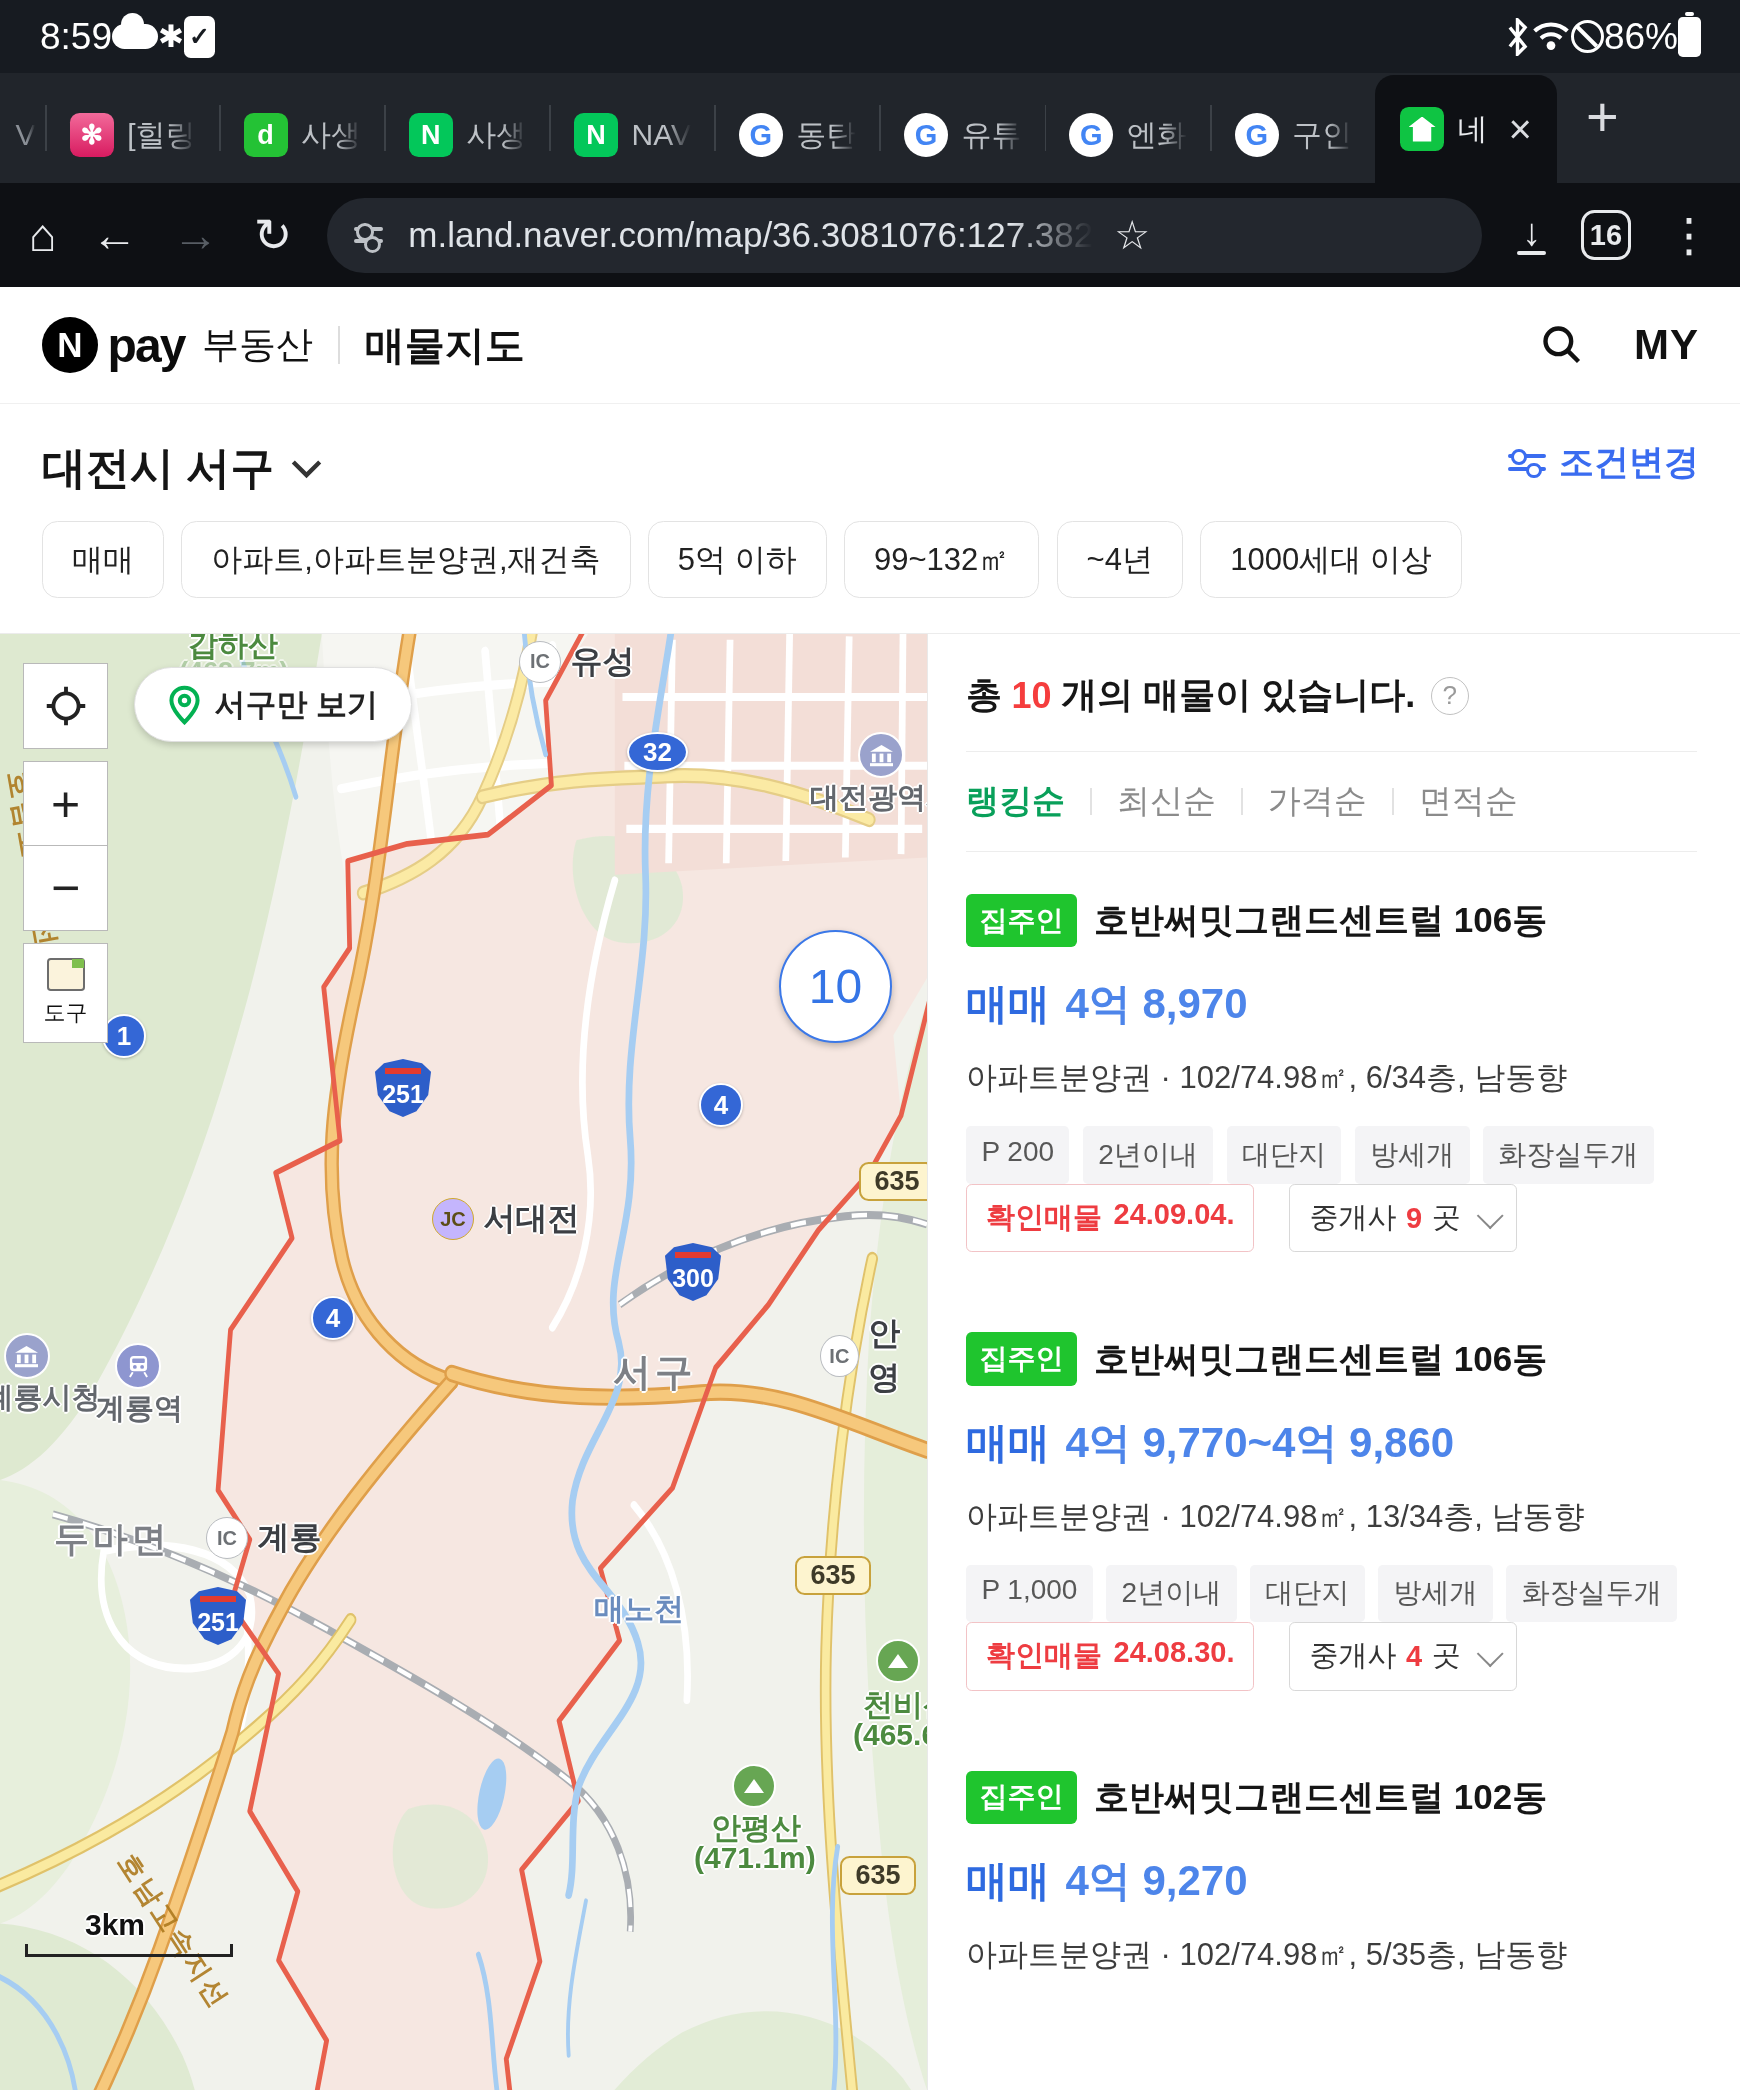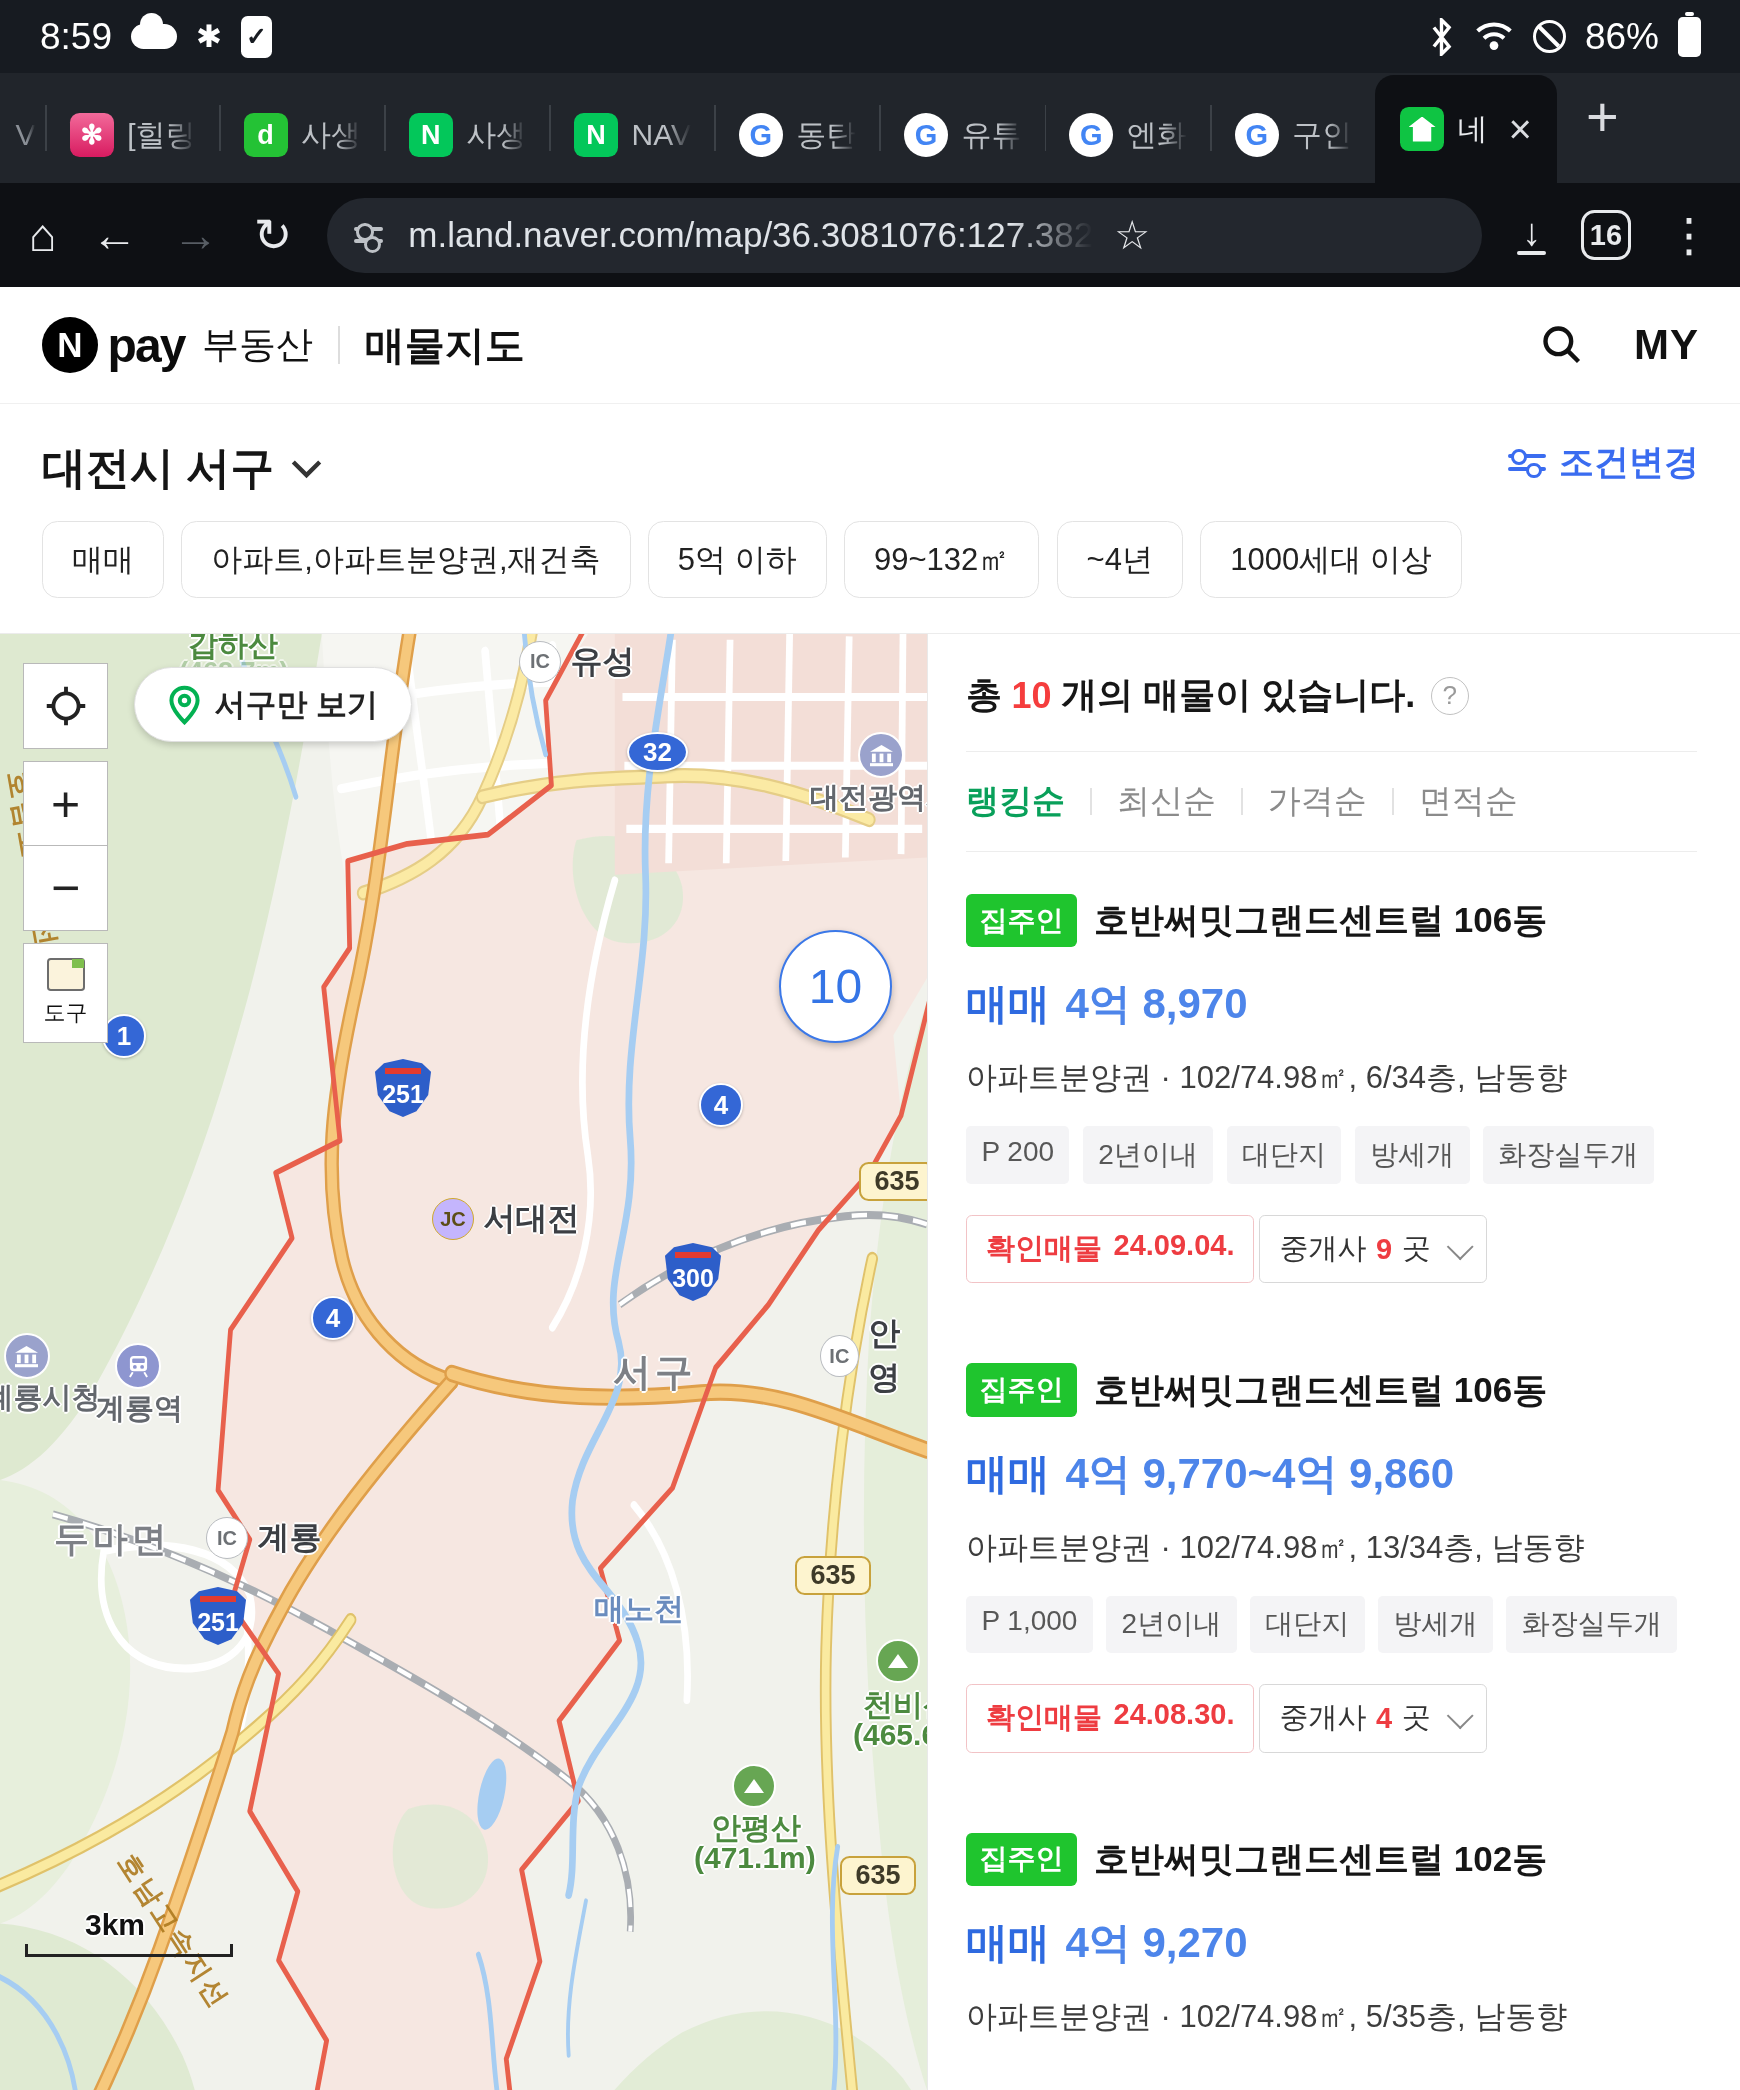--- a/index.html
+++ b/index.html
@@ -1,21 +1,21 @@
 <!DOCTYPE html>
 <html><head>
 <meta charset="utf-8">
 <style>
   *{box-sizing:border-box;margin:0;padding:0}
   html,body{width:1741px;height:2090px;overflow:hidden}
   body{font-family:"Liberation Sans",sans-serif;background:#fff;position:relative}
 
   
   .statusbar{height:73px;background:#171b21;color:#fff;display:flex;align-items:center;justify-content:space-between;padding:0 40px}
-  .sb-left,.sb-right{display:flex;align-items:center;gap:19px}
+  .sb-left,.sb-right{display:flex;align-items:center;}
   .sb-time{font-size:37px;font-weight:400}
   .cloud{width:46px;height:25px;background:#fff;border-radius:13.4px;position:relative}
   .cloud::before{content:"";position:absolute;left:8.6px;top:-11.5px;width:23px;height:23px;background:#fff;border-radius:50%}
   .molecule{font-size:31px;color:#fff}
   .chk{width:31px;height:42px;background:#fff;border-radius:6.7px;color:#171b21;font-size:25px;font-weight:700;display:flex;align-items:center;justify-content:center}
   .sb-pct{font-size:37px}
   .batt{width:23px;height:40px;border-radius:4.8px;background:#fff;position:relative}
   .batt::before{content:"";position:absolute;top:-4.8px;left:6.7px;width:9.6px;height:3.8px;background:#fff;border-radius:1.9px}
   .noicon{width:33px;height:33px;border:3.8px solid #fff;border-radius:50%;position:relative}
   .noicon::before{content:"";position:absolute;left:-1.9px;top:10.6px;width:29px;height:3.8px;background:#fff;transform:rotate(45deg)}
@@ -122,21 +122,21 @@
   .listing{padding:42px 0 38px}
   .l-head{display:flex;align-items:center;gap:17.3px}
   .l-badge{background:#1fc52e;color:#fff;font-size:28px;font-weight:700;padding:7.7px 13.4px;border-radius:5.8px}
   .l-title{font-size:35px;font-weight:800;color:#161616}
   .l-price{margin-top:29px;display:flex;align-items:baseline;gap:15.4px}
   .l-trade{font-size:42px;font-weight:800;color:#2e6ae0}
   .l-amount{font-size:42px;font-weight:600;color:#4d85ea}
   .l-desc{margin-top:25px;font-size:31px;color:#3d3d3d}
   .l-tags{margin-top:27px;display:flex;gap:13.4px}
   .l-tag{background:#f4f4f6;color:#575757;font-size:28px;padding:9.6px 15.4px;border-radius:4.8px;white-space:nowrap}
-  .l-actions{margin-top:31px;display:flex;gap:5px}
+  .l-actions{display:flex;gap:35px}
   .confirmbox{border:1.9px solid #f2c3c6;border-radius:5.8px;padding:13.4px 19px;display:flex;gap:11.5px;font-size:29px;font-weight:700;color:#ee3c41}
   .agentbox{border:1.9px solid #d8d8d8;border-radius:5.8px;padding:13.4px 19px;display:flex;align-items:center;gap:9.6px;font-size:29px;color:#333}
   .agent-n{color:#ee3c41;font-weight:700}
   .chev{width:19px;height:19px;border-right:2.9px solid #888;border-bottom:2.9px solid #888;transform:rotate(45deg) translateY(-3.8px);margin-left:7.7px}
 
   
   .dock{height:85px;background:#0b0c0f;display:flex;align-items:center;padding:0 77px 0 257px}
   .appsgrid{display:grid;grid-template-columns:repeat(3,8.6px);grid-gap:6.7px;margin-right:25px}
   .appsgrid i{width:8.6px;height:8.6px;border-radius:50%;background:#e8eaed}
   .dockapp{width:63px;height:63px;border-radius:50%;margin-right:15.4px;display:flex;align-items:center;justify-content:center;position:relative;overflow:hidden}

